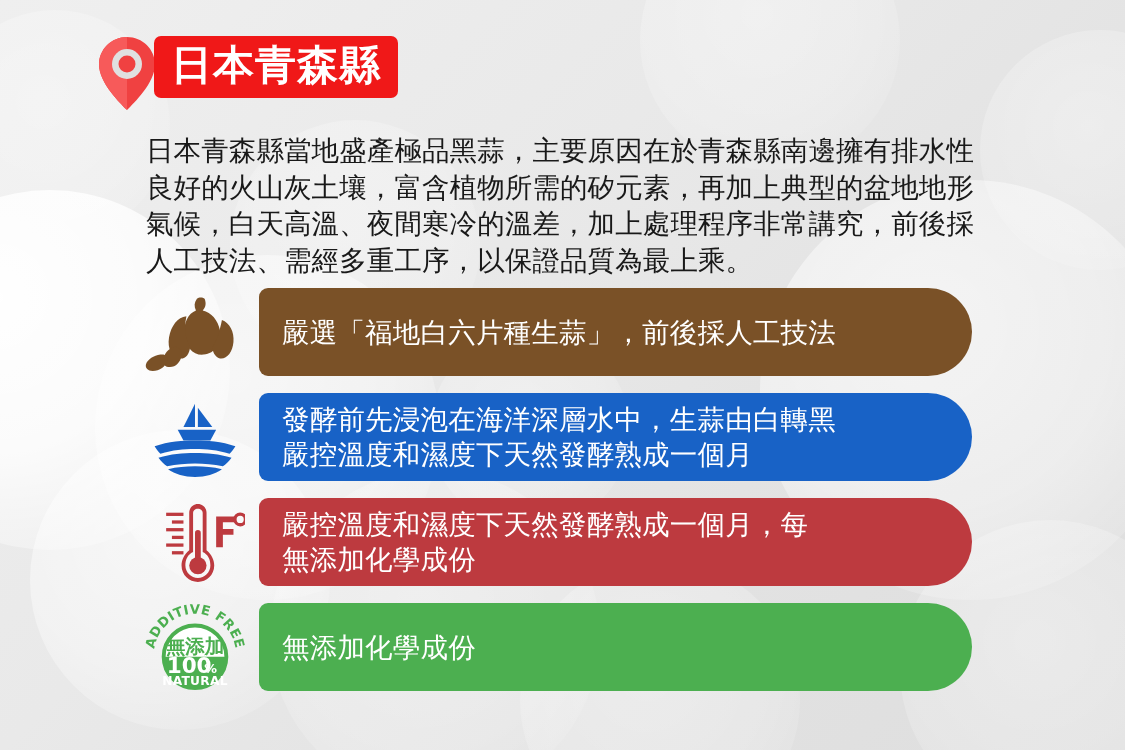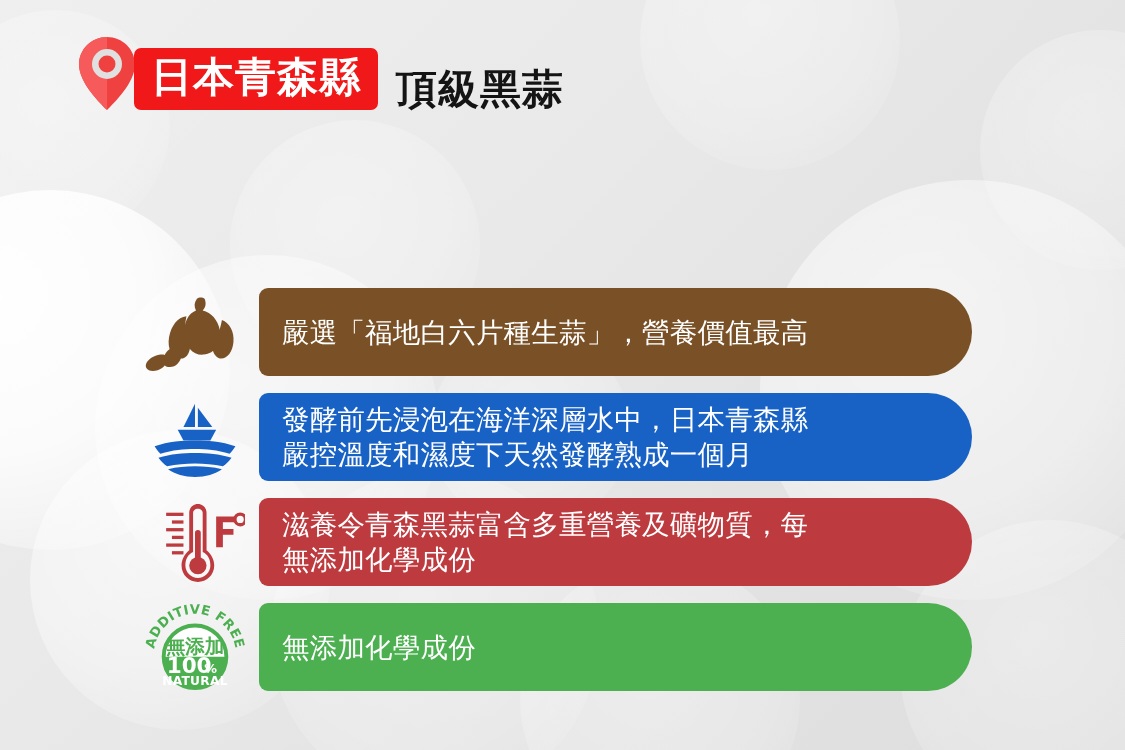--- a/index.html
+++ b/index.html
@@ -60,24 +60,24 @@
   .b7 { left: 760px;  top: 180px;  width: 420px; height: 420px; }
   .b8 { left: 640px;  top: -90px;  width: 260px; height: 260px; }
   .b9 { left: 900px;  top: 520px;  width: 300px; height: 300px; }
   .b10{ left: 430px;  top: 330px;  width: 200px; height: 200px; }
   .b11{ left: -60px;  top: 10px;   width: 230px; height: 230px; }
   .b12{ left: 980px;  top: 30px;   width: 240px; height: 240px; }
 
   
   .header {
     position: absolute;
-    left: 76px;
+    left: 96px;
     top: 36px;
     display: flex;
-    align-items: flex-end;
+    align-items: flex-start;
     height: 74px;
   }
   .pin-icon {
     width: 62px;
     height: 74px;
     margin-right: 4px;
     flex: none;
   }
   .region-badge {
     background: #f01818;
@@ -181,61 +181,63 @@
   </div>
 
   <div class="header">
     <svg class="pin-icon" viewBox="0 0 62 74">
       <path d="M31 1 C15.5 1 3 13.3 3 28.5 C3 47 25 68 30 73 L31 74 L32 73 C37 68 59 47 59 28.5 C59 13.3 46.5 1 31 1 Z" fill="#f04141"></path>
       <path d="M31 1 C15.5 1 3 13.3 3 28.5 C3 47 25 68 30 73 L31 74 Z" fill="#f75a5a"></path>
       <circle cx="31" cy="28" r="15" fill="#e0e0e0"></circle>
       <circle cx="31" cy="28" r="8.5" fill="#f04141"></circle>
     </svg>
     <div class="region-badge">日本青森縣</div>
-    <div class="title-rest">頂級黑蒜</div>
-  </div>
-
+  </div>
+
+  <div class="intro">
+    <p>日本青森縣當地盛產極品黑蒜，主要原因在於青森縣南邊擁有排水性良好的火山灰土壤，富含植物所需的矽元素，再加上典型的盆地地形氣候，白天高溫、夜間寒冷的溫差，加上處理程序非常講究，前後採人工技法、需經多重工序，以保證品質為最上乘。</p>
+  </div>
 
   <div class="features">
 
     <div class="feature-row">
       <div class="feature-icon">
         <svg viewBox="0 0 104 82" width="100" height="79">
           <g fill="#7a5127">
             <path d="M62 6 c2 5 1 9 -2 12 c9 2 16 10 18 21 c2 13 -5 24 -17 25 c-11 1 -19 -8 -20 -21 c-1 -12 4 -22 12 -25 c-2 -4 -2 -8 1 -12 c2 -2 6 -2 8 0 Z"></path>
             <path d="M43 24 c-9 1 -16 10 -18 22 c-2 12 3 21 11 22 c6 1 10 -4 11 -12 c-4 -7 -6 -16 -5 -24 c0 -3 1 -6 1 -8 Z"></path>
             <path d="M80 28 c8 3 13 12 12 23 c-1 11 -7 18 -14 17 c-4 -1 -7 -5 -8 -11 c5 -8 8 -19 10 -29 Z"></path>
             <path d="M30 56 c-6 2 -10 7 -11 13 c-1 5 2 8 7 8 c6 0 11 -5 12 -12 c0 -6 -3 -10 -8 -9 Z"></path>
             <path d="M16 64 c-7 1 -13 5 -15 10 c-1 4 2 7 7 7 c7 0 14 -5 15 -11 c1 -4 -2 -7 -7 -6 Z"></path>
           </g>
         </svg>
       </div>
       <div class="feature-bar" style="background:#7a5127;">
         <div class="feature-text">
-          <span class="ln">嚴選「福地白六片種生蒜」，營養價值最高</span>
+          <span class="ln">嚴選「福地白六片種生蒜」，前後採人工技法</span>
         </div>
       </div>
     </div>
 
     <div class="feature-row">
       <div class="feature-icon">
         <svg viewBox="0 0 104 82" width="100" height="79">
           <g fill="#1862c6">
             <path d="M52 6 L52 30 L40 30 Z"></path>
             <path d="M55 10 L70 30 L55 30 Z"></path>
             <path d="M34 33 L74 33 L68 44 L40 44 Z"></path>
             <path d="M10 50 c14 -5 30 -6 42 -6 c12 0 28 1 42 6 c-2 3 -4 6 -6 8 c-13 -4 -24 -5 -36 -5 c-12 0 -23 1 -36 5 c-2 -2 -4 -5 -6 -8 Z"></path>
             <path d="M14 62 c13 -4 25 -5 38 -5 c13 0 25 1 38 5 c-3 4 -6 7 -9 9 c-10 -2 -19 -3 -29 -3 c-10 0 -19 1 -29 3 c-3 -2 -6 -5 -9 -9 Z"></path>
             <path d="M24 74 c9 -2 18 -3 28 -3 c10 0 19 1 28 3 c-7 5 -17 8 -28 8 c-11 0 -21 -3 -28 -8 Z"></path>
           </g>
         </svg>
       </div>
       <div class="feature-bar" style="background:#1862c6;">
         <div class="feature-text">
-          <span class="ln">發酵前先浸泡在海洋深層水中，日本青森縣</span>
+          <span class="ln">發酵前先浸泡在海洋深層水中，生蒜由白轉黑</span>
           <span class="ln">嚴控溫度和濕度下天然發酵熟成一個月</span>
         </div>
       </div>
     </div>
 
     <div class="feature-row">
       <div class="feature-icon">
         <svg viewBox="0 0 104 82" width="100" height="79">
           <g fill="#bd3a3f">
             <path d="M46 10 c0 -5 4 -9 9 -9 c5 0 9 4 9 9 l0 39 c5 4 8 10 8 16 c0 10 -8 17 -17 17 c-9 0 -17 -7 -17 -17 c0 -6 3 -12 8 -16 Z
@@ -248,21 +250,21 @@
             <rect x="28" y="34" width="12" height="3.4"></rect>
             <rect x="22" y="42" width="18" height="3.4"></rect>
             <rect x="28" y="50" width="12" height="3.4"></rect>
             <path d="M74 14 l0 32 l7 0 l0 -13 l11 0 l0 -6 l-11 0 l0 -7 l13 0 l0 -6 Z"></path>
             <circle cx="99" cy="17" r="5.5" fill="none" stroke="#bd3a3f" stroke-width="3.5"></circle>
           </g>
         </svg>
       </div>
       <div class="feature-bar" style="background:#bd3a3f;">
         <div class="feature-text">
-          <span class="ln">滋養令青森黑蒜富含多重營養及礦物質，每</span>
+          <span class="ln">嚴控溫度和濕度下天然發酵熟成一個月，每</span>
           <span class="ln">無添加化學成份</span>
         </div>
       </div>
     </div>
 
     <div class="feature-row">
       <div class="feature-icon">
         <svg viewBox="0 0 104 96" width="102" height="94">
           <defs>
             <path id="arcpath" d="M 10 56 A 42 42 0 0 1 94 56" fill="none"></path>

